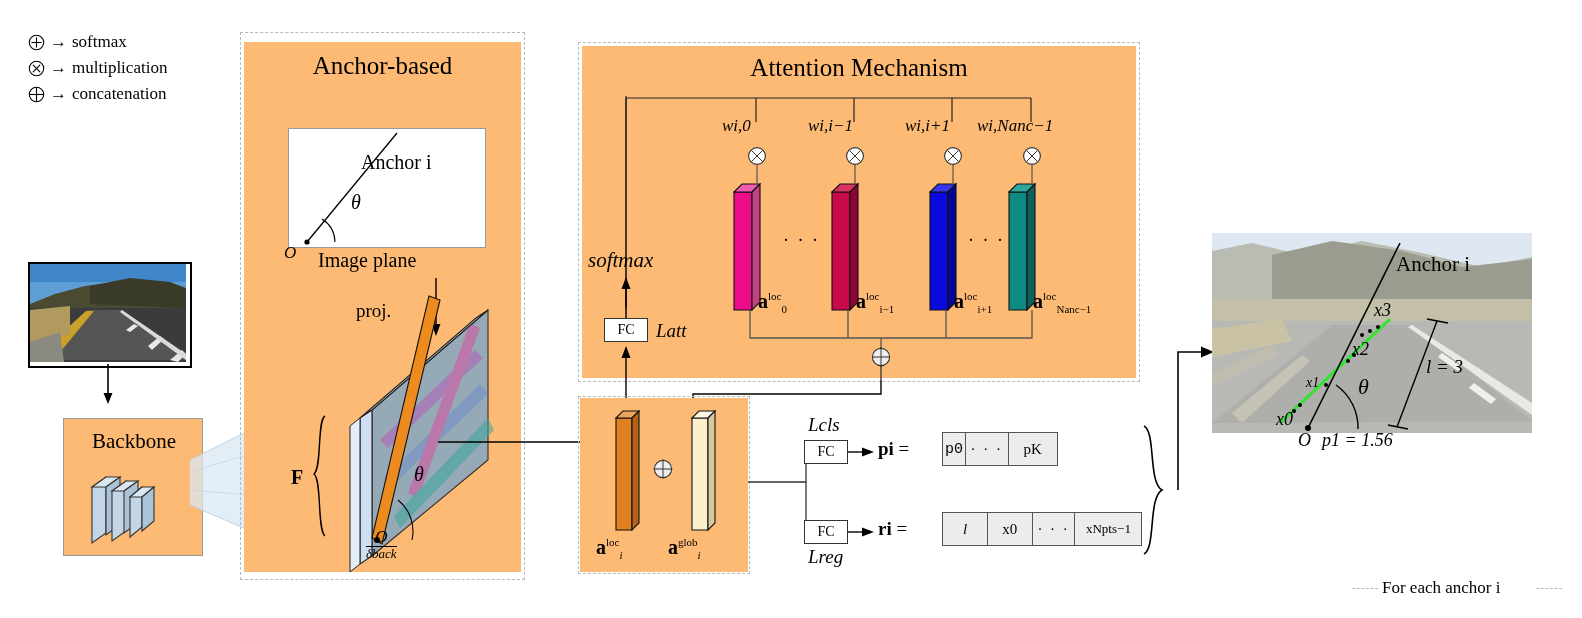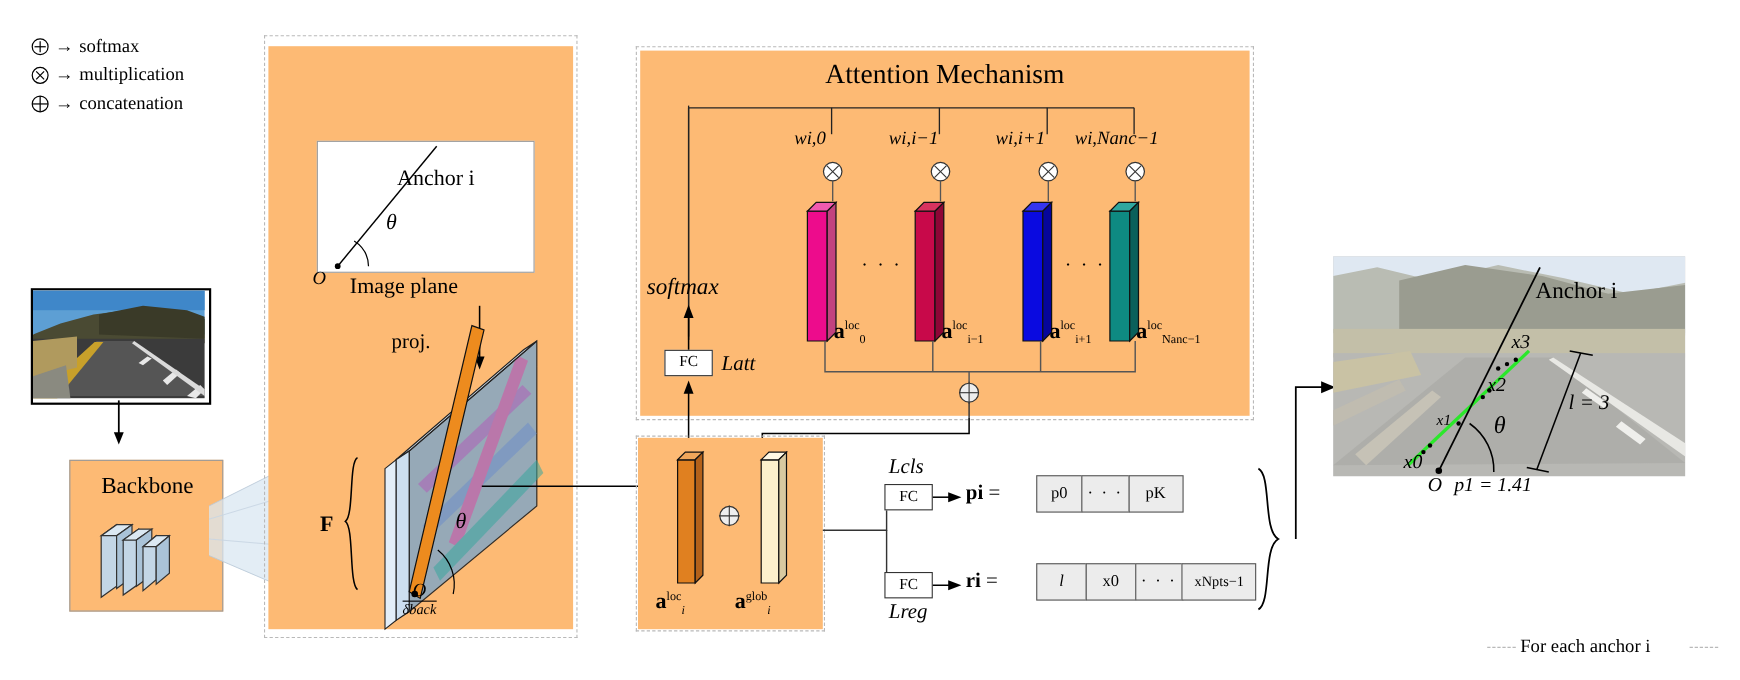--- a/index.html
+++ b/index.html
@@ -106,20 +106,21 @@
   <polyline points="60,170 200,100" fill="none" stroke="#b9c9d8" stroke-width="0.8"></polyline>
   <polyline points="60,215 200,275" fill="none" stroke="#b9c9d8" stroke-width="0.8"></polyline>
   <polyline points="60,182 200,140" fill="none" stroke="#c7d5e2" stroke-width="0.8"></polyline>
   <polyline points="60,200 200,212" fill="none" stroke="#c7d5e2" stroke-width="0.8"></polyline>
 </svg>
 
 <div class="dashpanel" style="left:240px;top:32px;width:285px;height:548px;"></div>
 <div class="greybox" style="left:244px;top:42px;width:277px;height:530px;"></div>
 
 <div class="abs ttl ser" style="left:250px;top:52px;width:265px;">
+  <div>Anchor-based</div>
 </div>
 
 <div class="abs" style="left:288px;top:128px;width:196px;height:118px;background:#fff;border:1px solid #9a9a9a;">
   <svg width="194" height="116" viewBox="0 0 194 116">
     <line x1="18" y1="113" x2="108" y2="4" stroke="#000" stroke-width="1.3"></line>
     <circle cx="18" cy="113" r="2.6" fill="#000"></circle>
     <path d="M46,113 A28,28 0 0 0 33,90" fill="none" stroke="#000" stroke-width="1.1"></path>
   </svg>
   <div class="abs ser" style="left:72px;top:22px;font-size:20px;">
     <span>Anchor i</span>
@@ -336,21 +337,21 @@
 </div>
 <svg class="abs" style="left:848px;top:444px;" width="28" height="16">
   <line x1="0" y1="8" x2="16" y2="8" stroke="#000" stroke-width="1.4"></line>
   <polygon points="26,8 14,3.5 14,12.5" fill="#000"></polygon>
 </svg>
 <div class="abs ser" style="left:878px;top:438px;font-size:19px;">
   <span style="font-weight:bold;">pi</span>
   <span>=</span>
 </div>
 <div class="abs" style="left:942px;top:432px;display:flex;">
-  <div class="boxcell ser" style="width:42px;height:34px;">p0</div>
+  <div class="boxcell ser" style="width:24px;height:34px;font-family:Liberation Mono, monospace;">p0</div>
   <div class="boxcell ser dots" style="width:44px;height:34px;margin-left:-1.2px;">· · ·</div>
   <div class="boxcell ser" style="width:50px;height:34px;margin-left:-1.2px;">pK</div>
 </div>
 
 <div class="fcbox abs ser" style="left:804px;top:520px;width:44px;height:24px;">
   <span>FC</span>
 </div>
 <div class="abs ser it" style="left:808px;top:546px;font-size:19px;">
   <span>Lreg</span>
 </div>
@@ -427,18 +428,18 @@
 </div>
 <div class="abs ser it" style="left:1276px;top:409px;font-size:18px;">
   <span>x0</span>
 </div>
 <div class="abs ser it" style="left:1358px;top:374px;font-size:22px;">θ</div>
 <div class="abs ser it" style="left:1426px;top:356px;font-size:19px;">
   <span>l = 3</span>
 </div>
 <div class="abs ser it" style="left:1298px;top:430px;font-size:18px;">O</div>
 <div class="abs ser" style="left:1322px;top:430px;font-size:18px;">
-  <span class="it">p1 = 1.41</span>
+  <span class="it">p1 = 1.56</span>
 </div>
 
 <div class="abs ser" style="left:1382px;top:578px;font-size:17px;">For each anchor i</div>
 <div class="abs" style="left:1352px;top:588px;width:26px;height:0;border-top:1.4px dashed #b9b9b9;"></div>
 <div class="abs" style="left:1536px;top:588px;width:26px;height:0;border-top:1.4px dashed #b9b9b9;"></div>
 
 </body></html>

